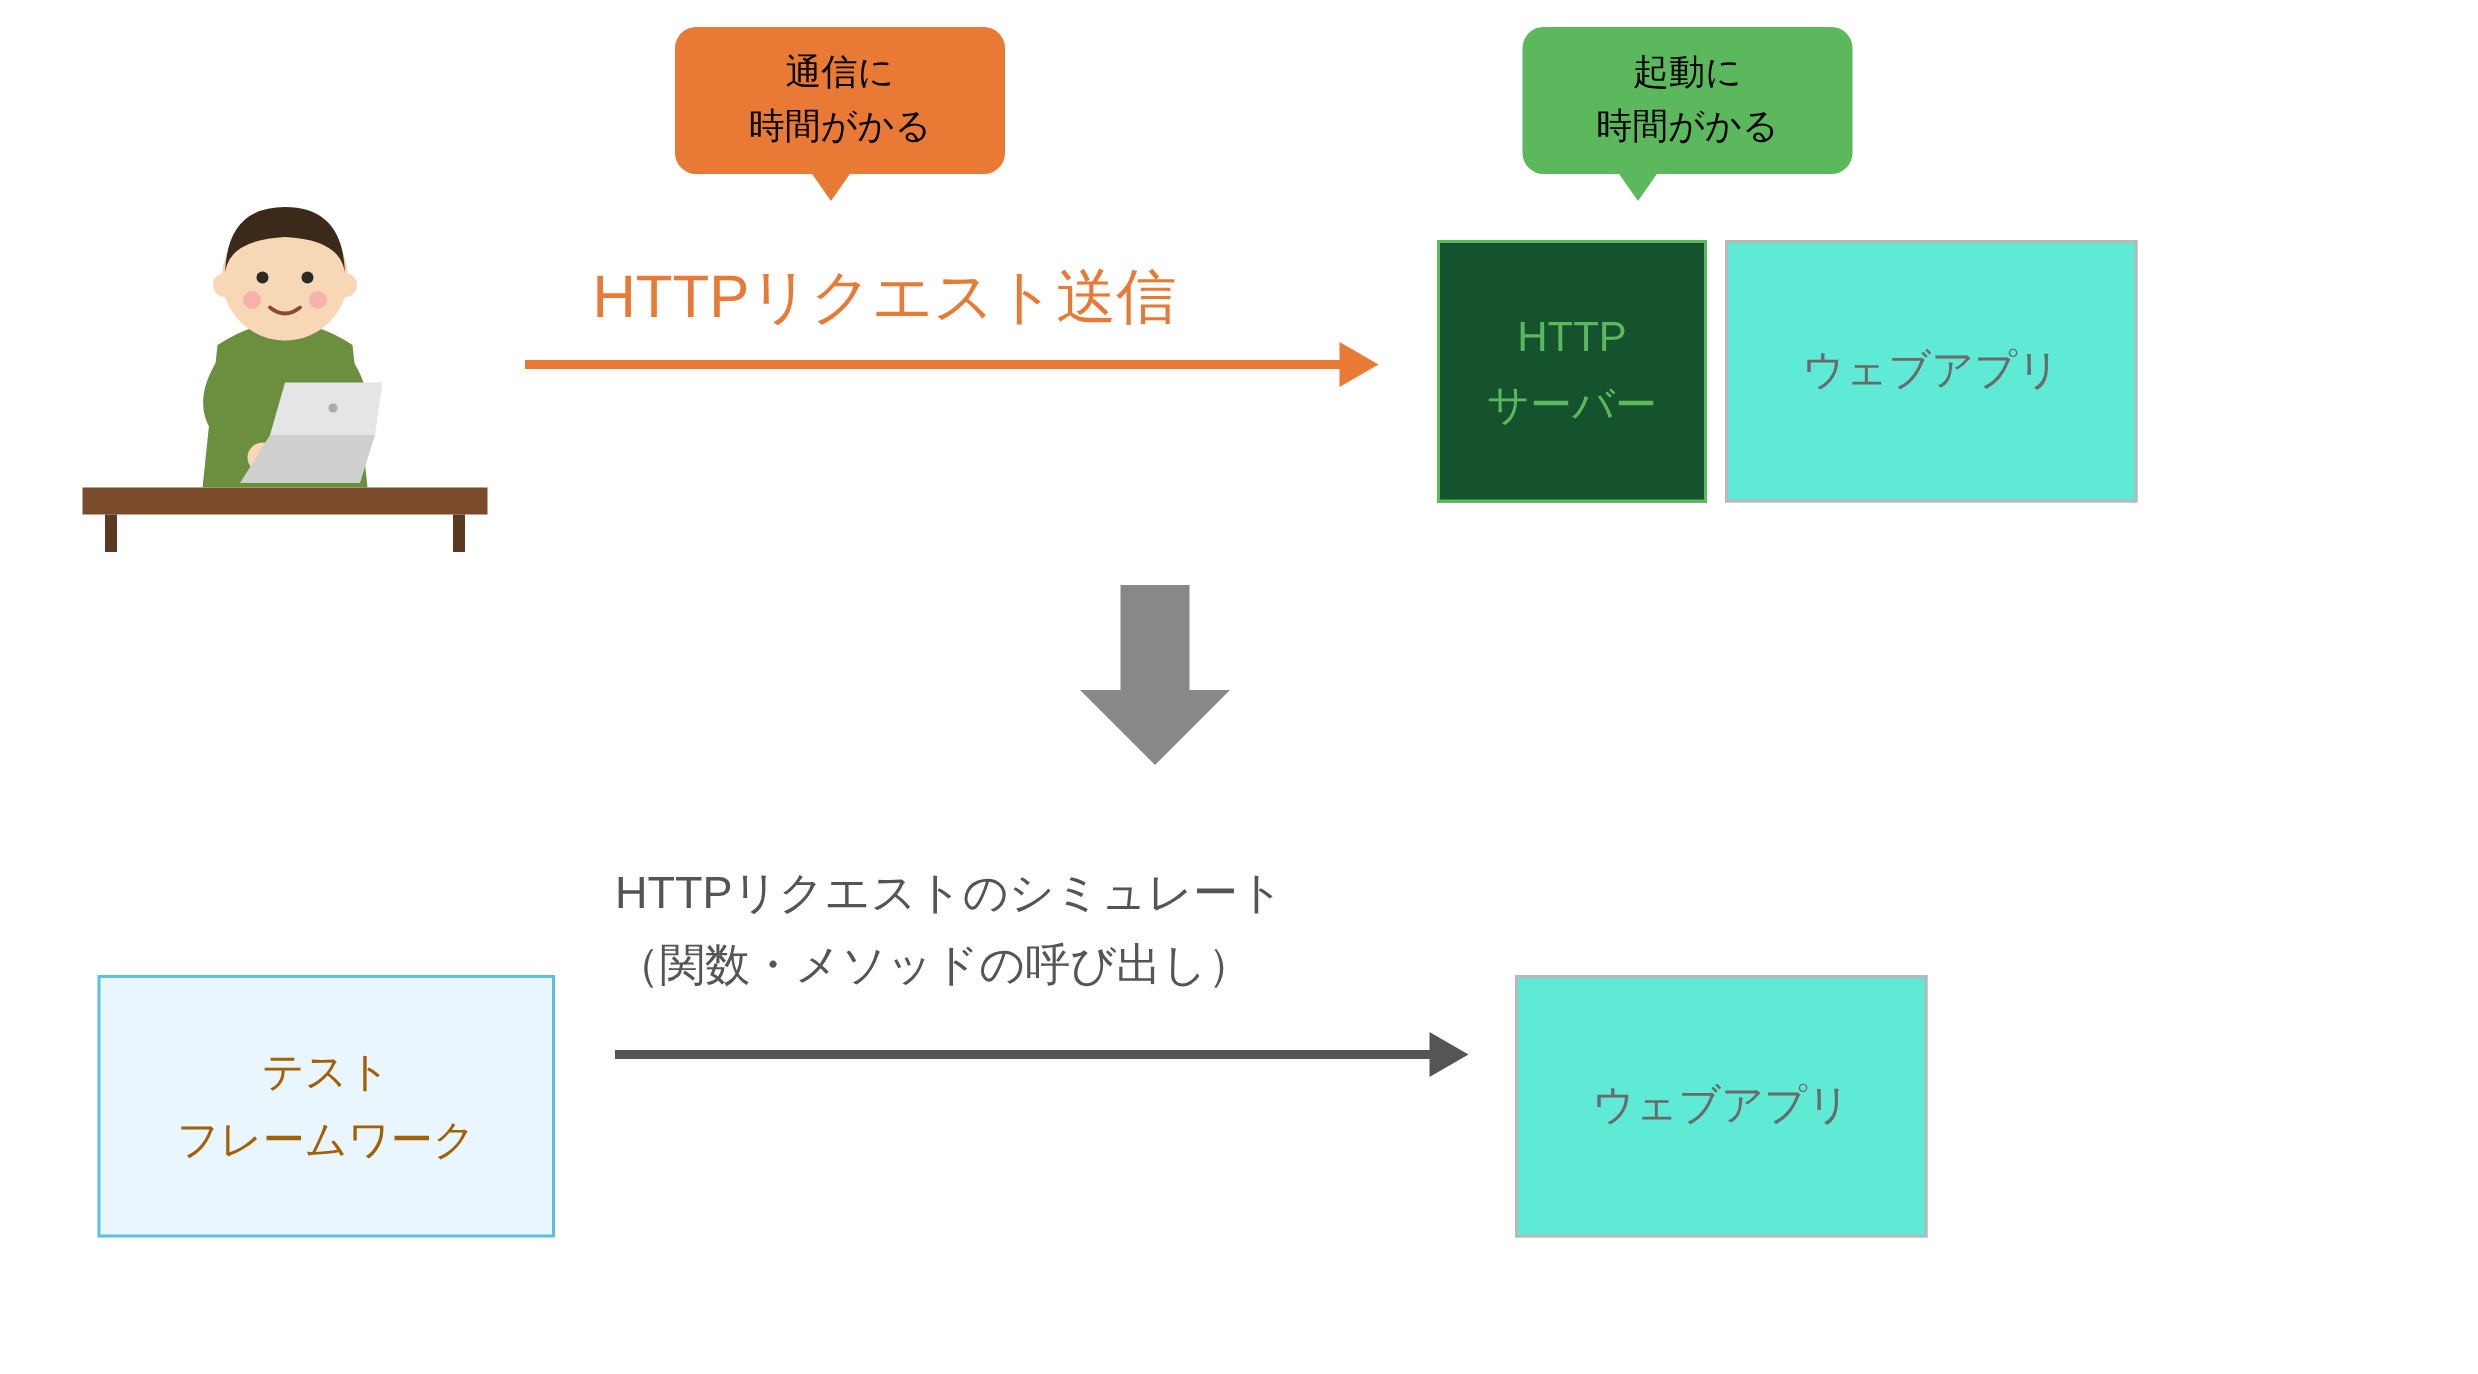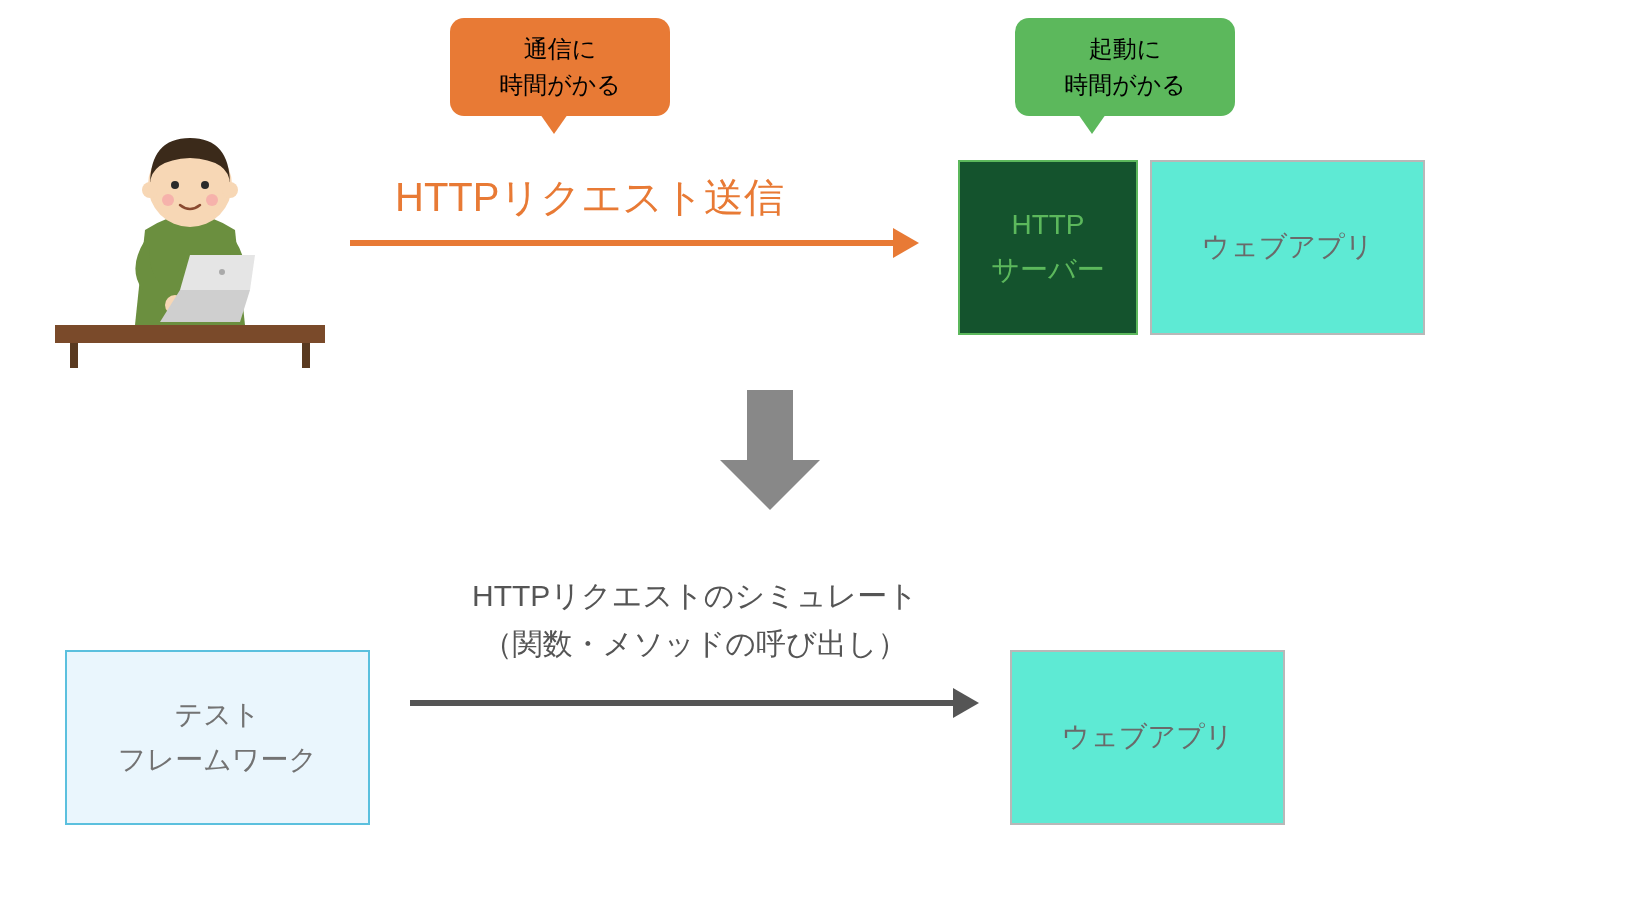--- a/index.html
+++ b/index.html
@@ -29,21 +29,21 @@
     color: #5cb85c;
   }
   .box-gray {
     background: #5eead4;
     border-color: #b8b8b8;
     color: #6a6a6a;
   }
   .box-blue {
     background: #eaf6fd;
     border-color: #5bc0de;
-    color: #737373;
+    color: #a16207;
   }
 
   
   .bubble {
     border-radius: 14px;
     color: #000000;
     font-size: 24px;
     line-height: 1.5;
     text-align: center;
     display: flex;
@@ -99,21 +99,21 @@
 
   .label-orange {
     color: #e87a35;
     font-size: 40px;
     font-weight: 500;
   }
   .label-gray {
     color: #555;
     font-size: 30px;
     line-height: 1.6;
-    text-align: center;
+    text-align: left;
   }
 
   
   .person {
     width: 280px; height: 280px;
   }
 </style>
 </head>
 <body>
 

